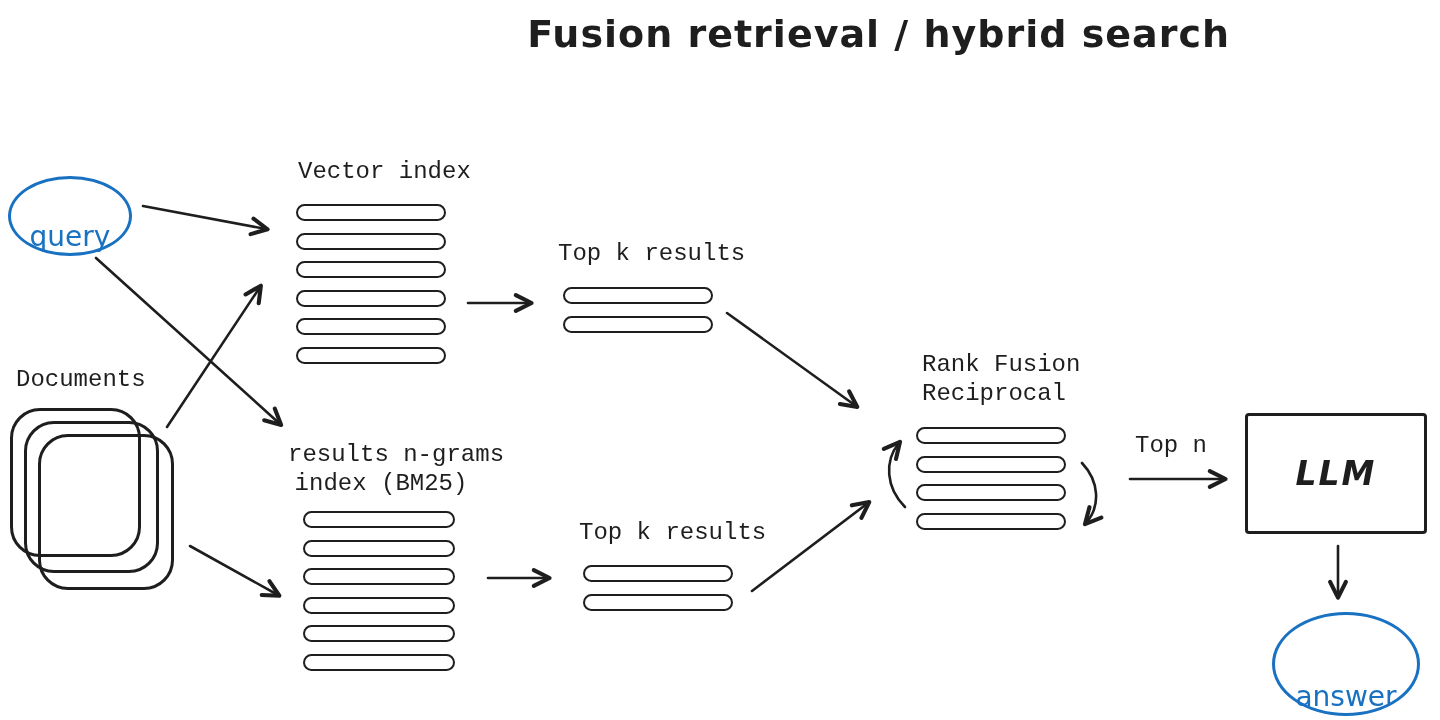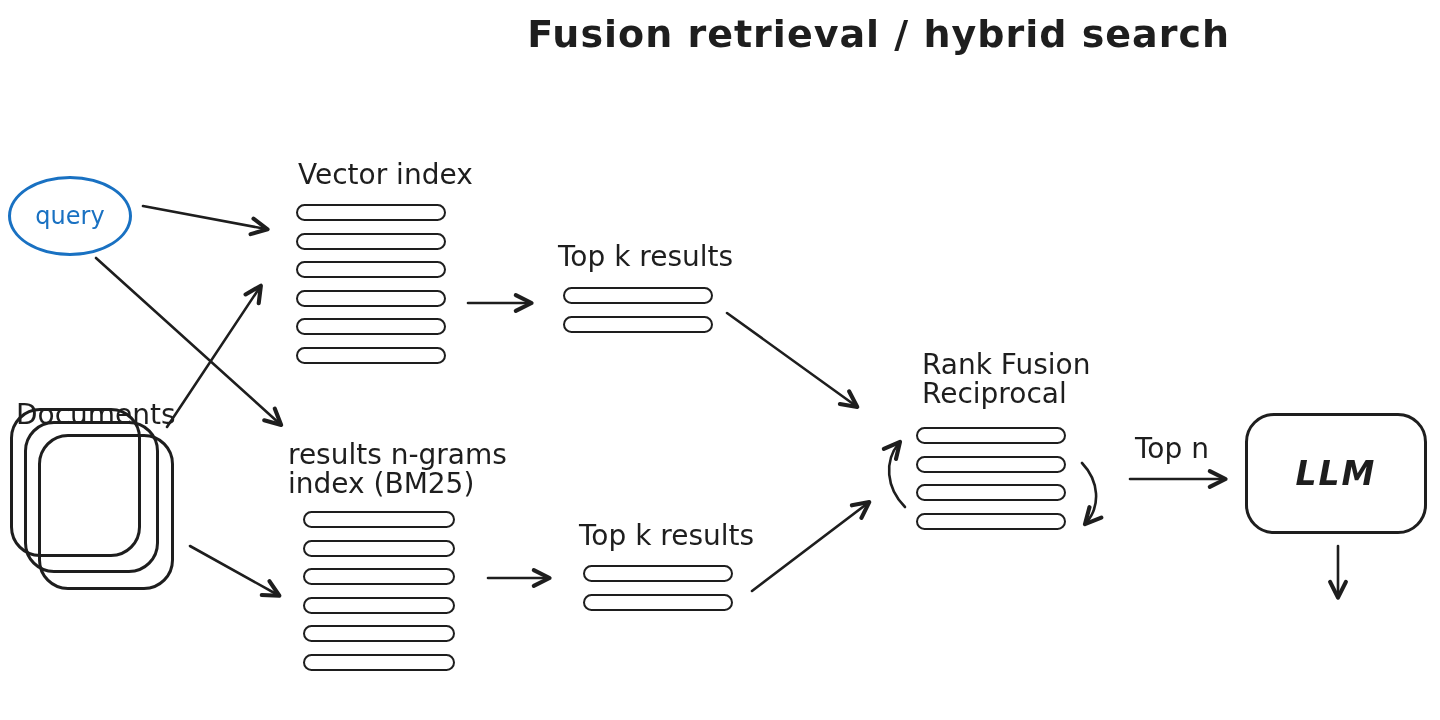--- a/index.html
+++ b/index.html
@@ -17,50 +17,51 @@
     overflow:hidden;
   }
   .abs{position:absolute;}
   .title{
     left:0;top:12px;width:1230px;
     text-align:right;
     font-size:38px;font-weight:700;
     letter-spacing:1px;
   }
   .node-label{
-    font-size:28px;font-weight:500;
+    font-size:24px;font-weight:500;
     white-space:nowrap;
+    font-family:Liberation Mono, monospace;
   }
   .ellipse{
     border:3px solid var(--blue);
     border-radius:50%;
-    display:flex;align-items:center;justify-content:center;
+    display:flex;align-items:flex-end;justify-content:center;
     color:var(--blue);
-    font-size:24px;font-weight:500;
+    font-size:28px;font-weight:500;
     background:var(--bg);
   }
   .bars{display:flex;flex-direction:column;}
   .bar{
     box-sizing:border-box;
     height:17px;width:100%;
     border:2.5px solid var(--ink);
     border-radius:9px;
     background:var(--bg);
   }
   .bars .bar + .bar{margin-top:11.5px;}
   .doc-sheet{
     box-sizing:border-box;
     border:3px solid var(--ink);
     border-radius:30px;
     background:transparent;
   }
   .llm-box{
     box-sizing:border-box;
     border:3.5px solid var(--ink);
-    border-radius:29px;
+    border-radius:4px;
     display:flex;align-items:center;justify-content:center;
     font-size:33px;font-style:italic;font-weight:600;
     letter-spacing:2px;
     background:var(--bg);
   }
   svg.connectors{
     position:absolute;left:0;top:0;
     pointer-events:none;
   }
   svg.connectors path{
@@ -96,21 +97,21 @@
     <path d="M905,507 C886,488 884,461 899,443" marker-end="url(#arrow)"></path>
     <path d="M1082,463 C1099,481 1101,506 1086,523" marker-end="url(#arrow)"></path>
   </svg>
 
   <div class="abs title">Fusion retrieval / hybrid search</div>
 
   <div class="abs ellipse" style="left:8px;top:176px;width:118px;height:74px;">
     <span>query</span>
   </div>
 
-  <div class="abs node-label" style="left:16px;top:366px;margin-top:32px;">Documents</div>
+  <div class="abs node-label" style="left:16px;top:366px;">Documents</div>
   <div class="abs doc-sheet" style="left:10px;top:408px;width:131px;height:149px;"></div>
   <div class="abs doc-sheet" style="left:24px;top:421px;width:135px;height:152px;"></div>
   <div class="abs doc-sheet" style="left:38px;top:434px;width:136px;height:156px;"></div>
 
   <div class="abs node-label" style="left:298px;top:158px;">Vector index</div>
   <div class="abs bars" style="left:296px;top:204px;width:150px;">
       <div class="bar"></div>
       <div class="bar"></div>
       <div class="bar"></div>
       <div class="bar"></div>
@@ -153,14 +154,17 @@
       <div class="bar"></div>
       <div class="bar"></div>
     </div>
 
   <div class="abs node-label" style="left:1135px;top:432px;">Top n</div>
 
   <div class="abs llm-box" style="left:1245px;top:413px;width:182px;height:121px;">
     <span>LLM</span>
   </div>
 
+  <div class="abs ellipse" style="left:1272px;top:612px;width:142px;height:98px;border-width:3.5px;">
+    <span>answer</span>
+  </div>
 
 </div>
 
 </body></html>

